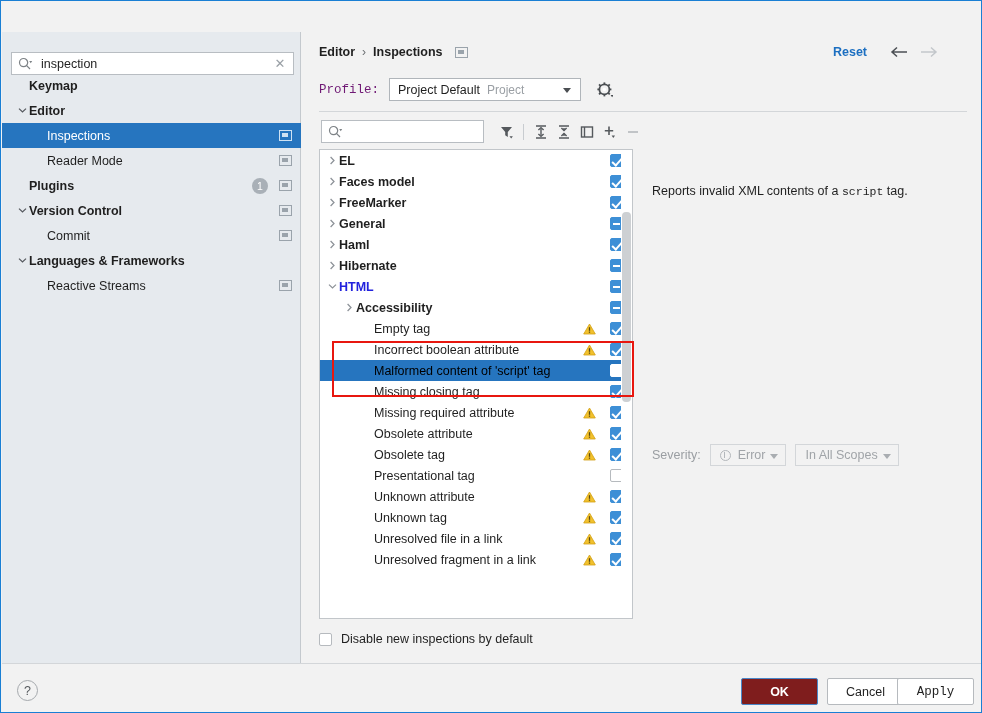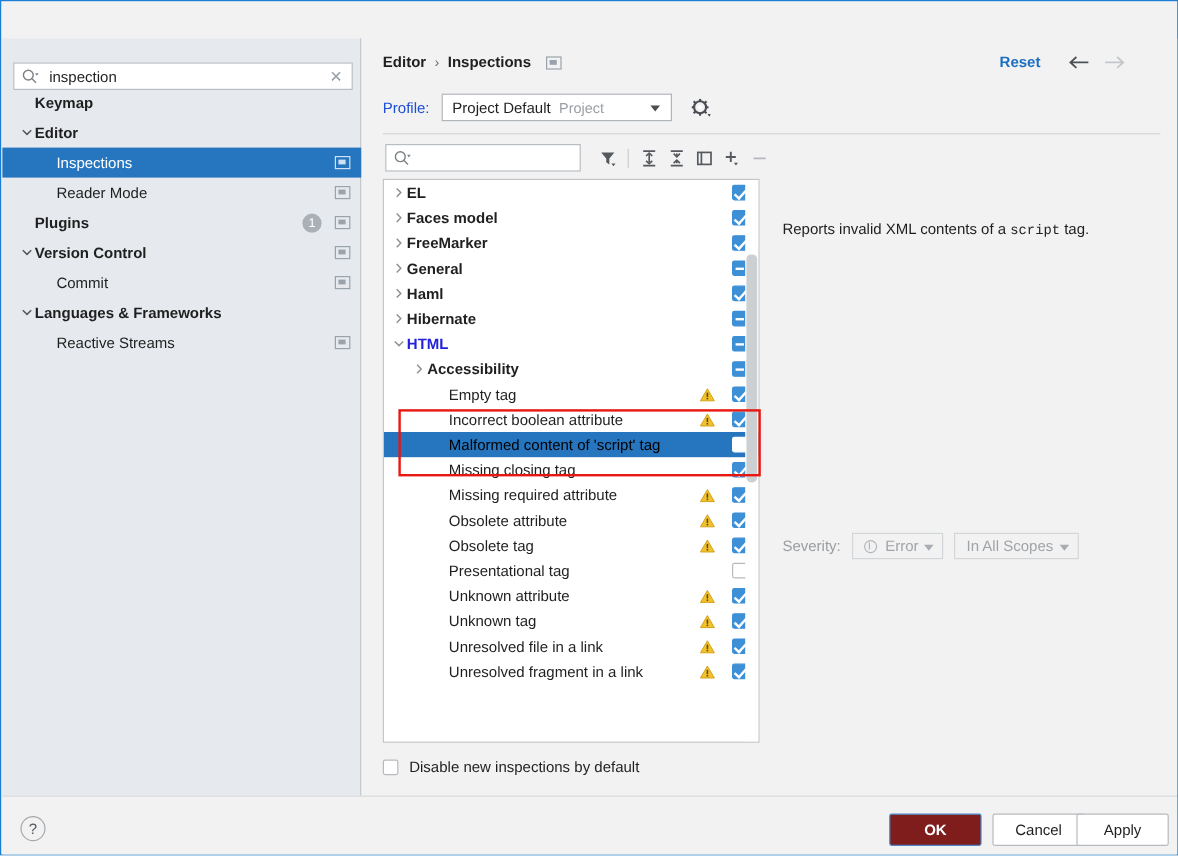--- a/index.html
+++ b/index.html
@@ -179,21 +179,21 @@
     width: 20px; height: 18px;
     display: flex; align-items: center; justify-content: center;
   }
   #nav-back { right: 73px; }
   #nav-fwd  { right: 43px; }
 
   #profile-row {
     position: absolute; left: 17px; top: 46px;
     display: flex; align-items: center;
   }
-  #profile-label { font-size: 12.5px; color: #1d4ed8; margin-right: 10px; }
+  #profile-label { font-size: 12.5px; color: #701a75; margin-right: 10px; font-family: Liberation Mono, monospace; }
   #profile-combo {
     width: 192px; height: 23px;
     background: #ffffff;
     border: 1px solid #b0b5ba;
     display: flex; align-items: center;
     position: relative;
   }
   #profile-name { margin-left: 8px; font-size: 12.5px; color: #1f1f1f; }
   #profile-scope { margin-left: 7px; font-size: 12px; color: #9a9fa4; }
   #profile-arrow {
@@ -409,20 +409,21 @@
   }
   #btn-cancel {
     right: 78px; width: 77px;
     background: #ffffff; color: #1f1f1f;
     border: 1px solid #b6babe;
   }
   #btn-apply {
     right: -8px; width: 77px;
     background: #ffffff; color: #1f1f1f;
     border: 1px solid #b6babe;
+    font-family: Liberation Mono, monospace;
   }
   #btn-apply { right: 8px; }
 </style>
 </head>
 <body>
 
 <div id="window">
 
 
   <div id="leftpane">

